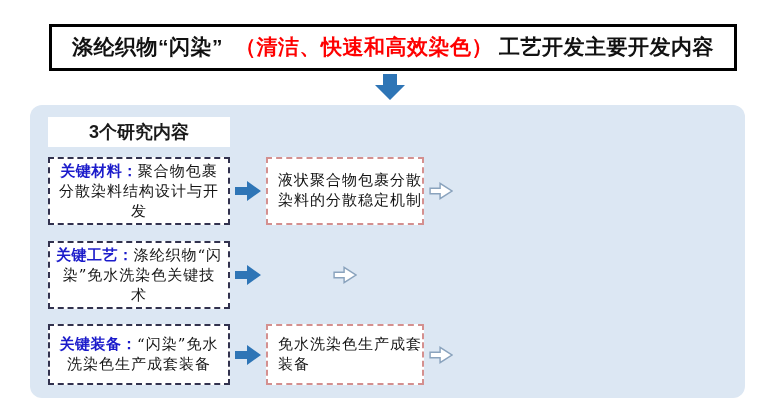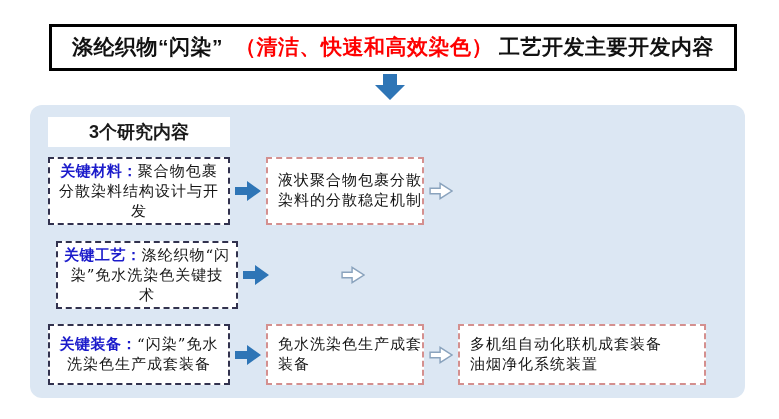--- a/index.html
+++ b/index.html
@@ -37,21 +37,21 @@
     grid-template-columns:182px 36px 158px 34px 248px;
     align-items:stretch;
   }
   .hdr-row{margin-bottom:10px;height:30px;}
   .hdr{
     background:#ffffff;
     display:flex;align-items:center;justify-content:center;
     font-size:18px;font-weight:bold;color:#1a1a1a;
   }
   .row-1{height:57px;margin-bottom:27px;}
-  .row-2{height:59px;margin-bottom:24px;margin-left:8px;}
+  .row-2{height:59px;margin-bottom:24px;}
   .row-3{height:61px;}
   .box{
     box-sizing:border-box;
     background:#ffffff;
     font-size:15px;line-height:1.32;color:#141414;
     font-family:"DejaVu Serif", serif;
     letter-spacing:1px;
   }
   .box-dark{
     border:2px dashed #32324e;
@@ -142,19 +142,15 @@
       </svg>
     </div>
     <div class="box box-red">
       <span>免水洗染色生产成套装备</span>
     </div>
     <div class="arrow-cell">
       <svg width="24" height="20" viewBox="0 0 26 22">
         <path d="M1 8 H12 V2.5 L25 11 L12 19.5 V14 H1 Z" fill="#ffffff" stroke="#8aa3bd" stroke-width="1.6"></path>
       </svg>
     </div>
-    <div class="box box-red">
-      <span class="preline">多机组自动化联机成套装备
-油烟净化系统装置</span>
-    </div>
   </div>
 
 </div>
 
 </body></html>

